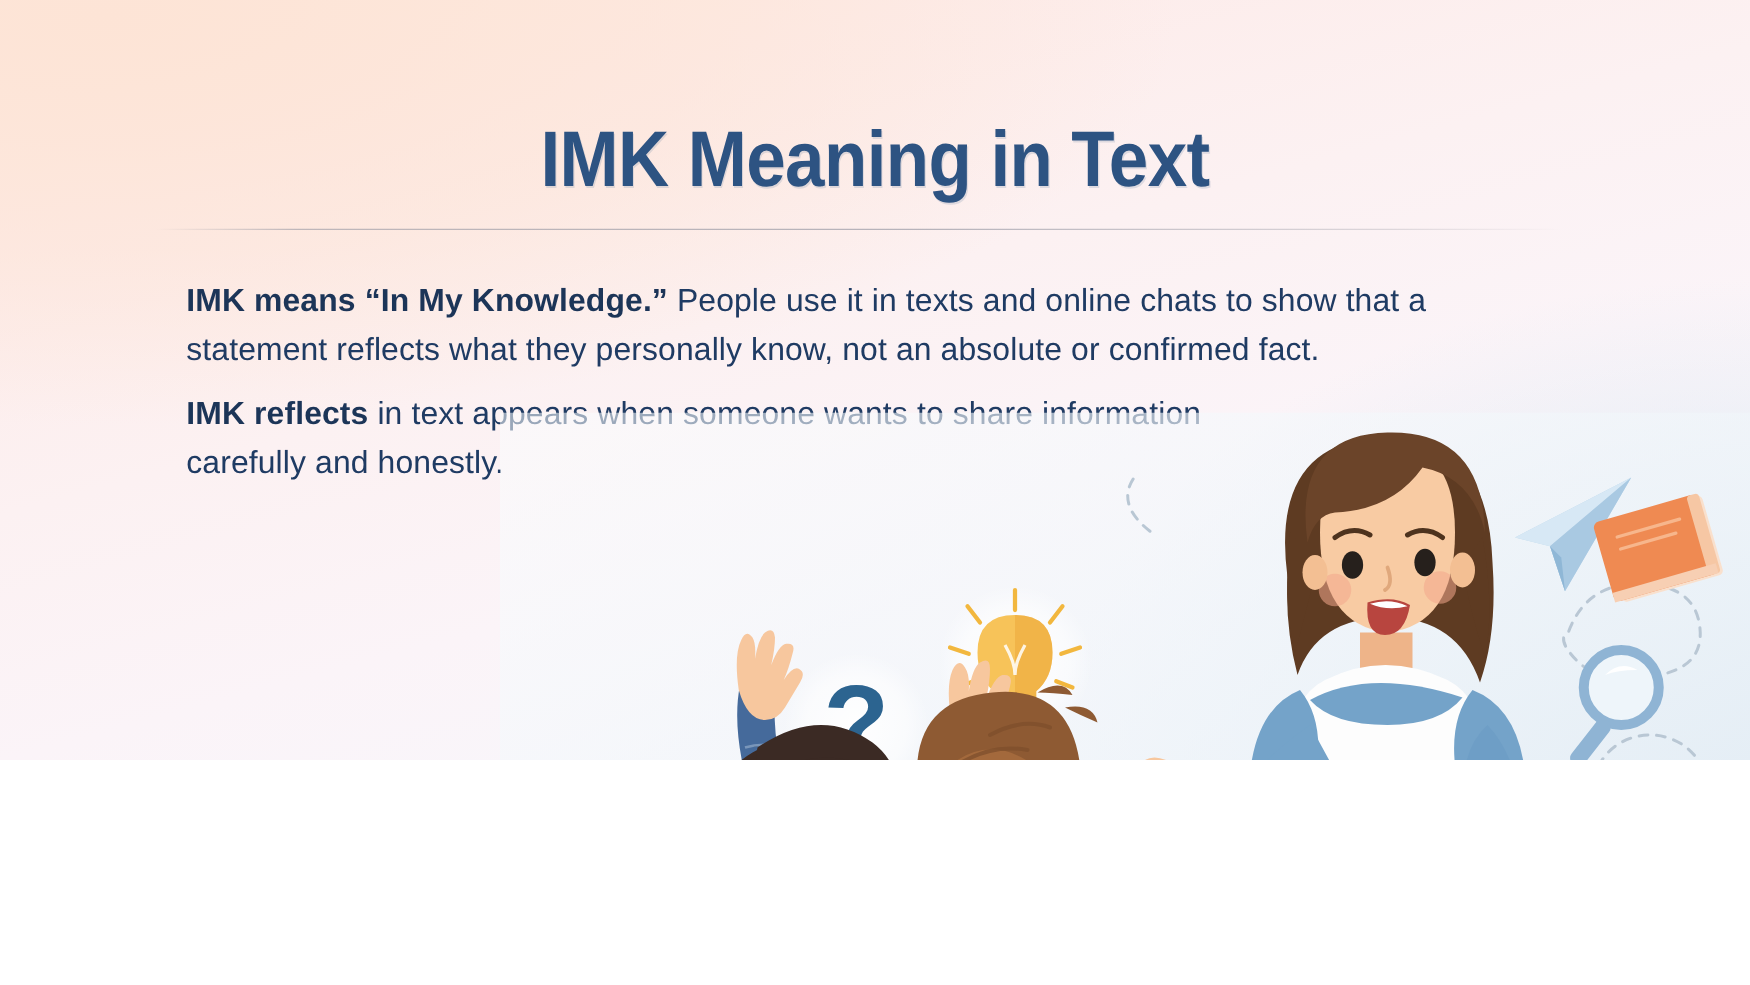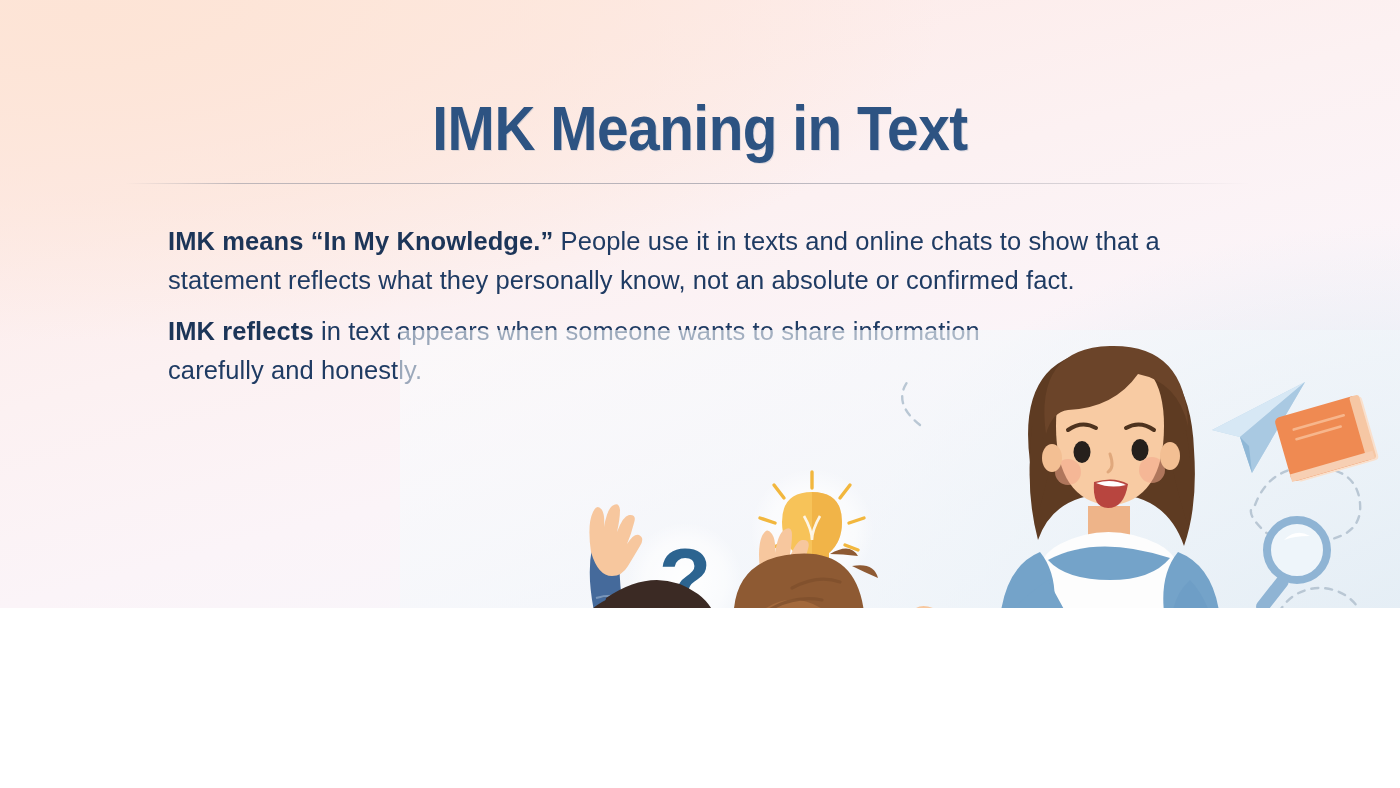--- a/index.html
+++ b/index.html
@@ -27,21 +27,21 @@
     transform:scaleX(0.90); transform-origin:center center;
     text-shadow:1px 1px 0 rgba(120,140,170,0.22);
   }
   .divider {
     position:absolute; left:125px; top:183px; width:1125px; height:1px;
     background:linear-gradient(90deg, rgba(150,150,160,0) 0%, rgba(140,142,155,0.55) 10%,
                rgba(140,142,155,0.62) 55%, rgba(150,150,160,0.30) 88%, rgba(150,150,160,0) 100%);
   }
 
   
-  .copy { position:absolute; left:168px; top:222px; width:1020px; }
+  .copy { position:absolute; left:149px; top:222px; width:1020px; }
   .para {
     font-size:25.5px; line-height:38.5px; color:#1f3b63;
     font-family:"Liberation Sans Narrow","Liberation Sans", sans-serif;
     letter-spacing:0.1px;
   }
   .para.p2 { margin-top:13px; max-width:860px; }
   .para b { font-weight:bold; color:#1c3558; }
 
   
   #art { position:absolute; left:400px; top:330px; width:1000px; height:458px; }

